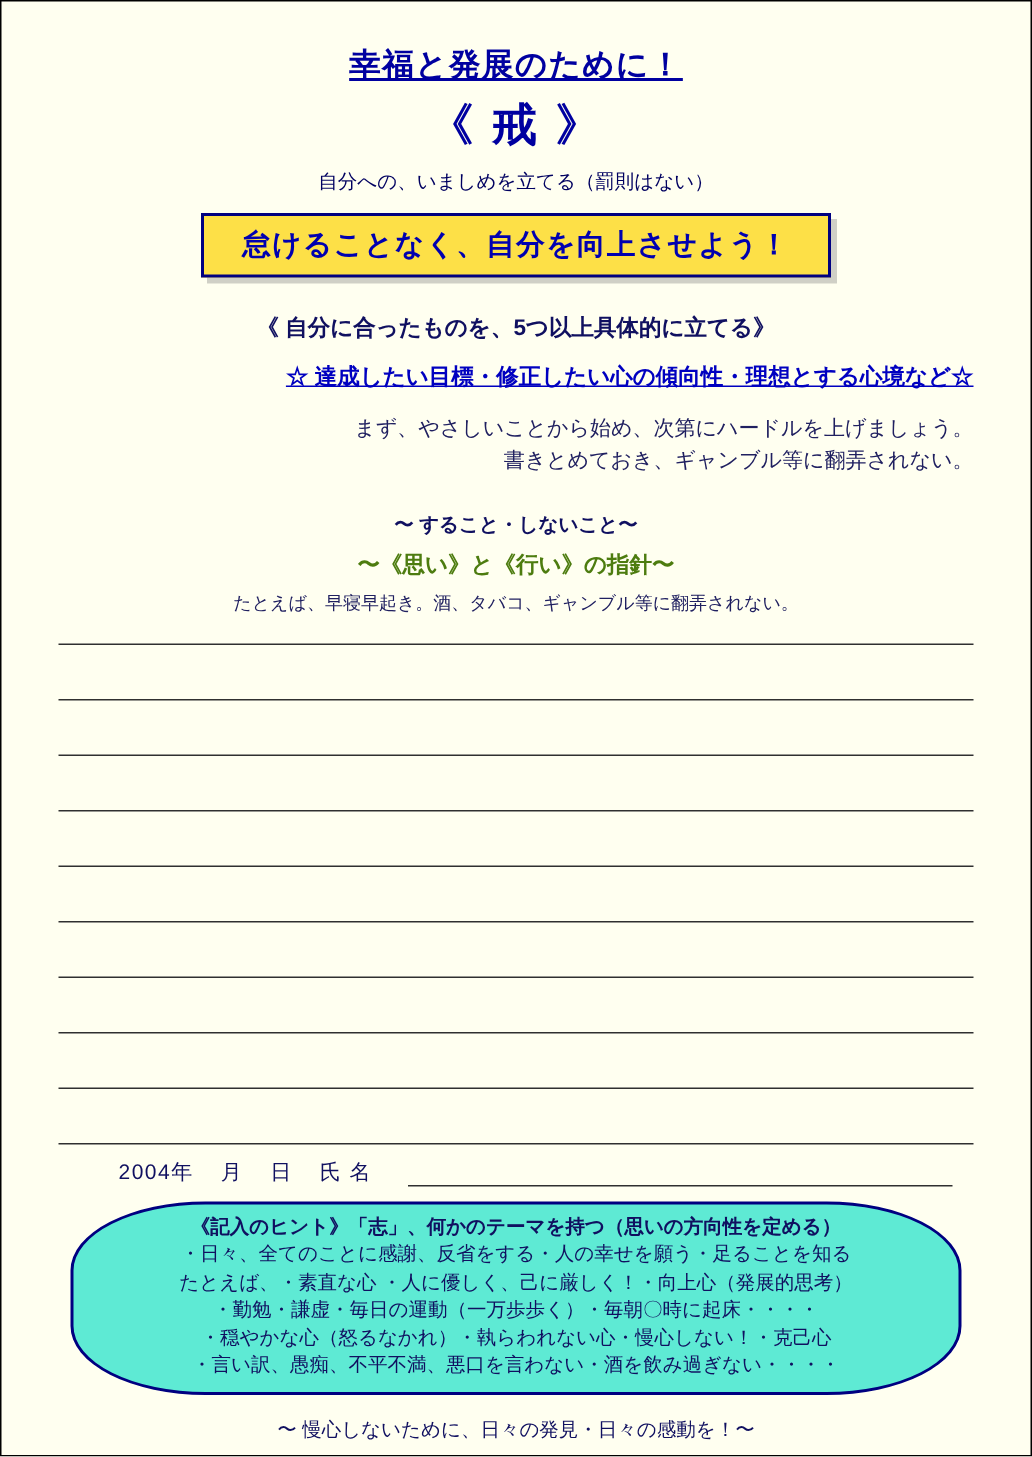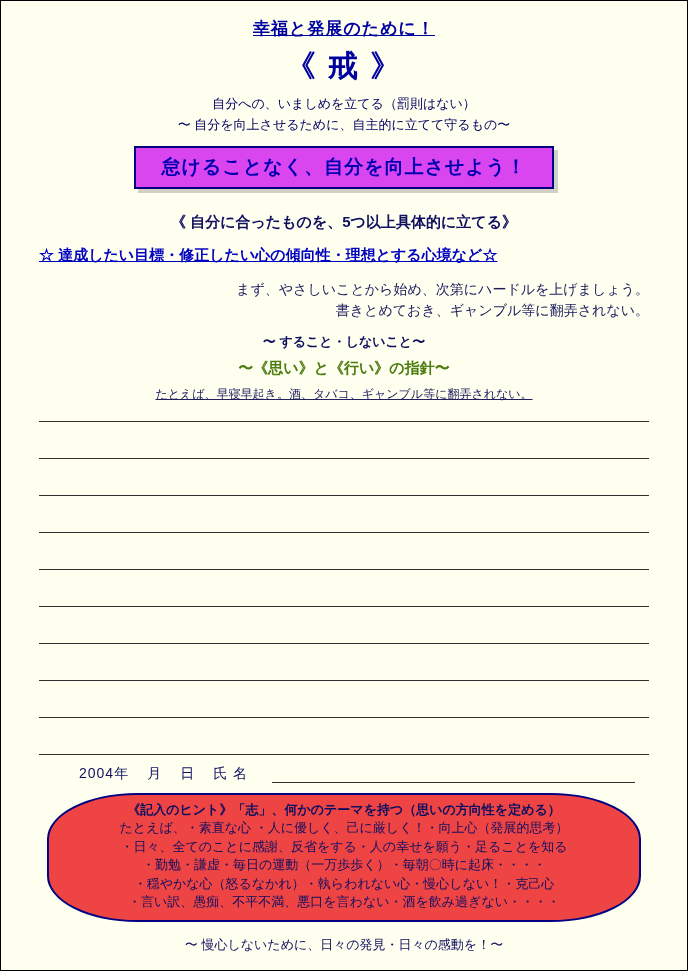--- a/index.html
+++ b/index.html
@@ -17,26 +17,26 @@
     box-sizing: border-box;
     width: 688px;
     height: 971px;
     background: #fffff0;
     border: 1px solid #000000;
     padding: 16px 38px 0 38px;
     color: #000080;
   }
   .title-main {
     text-align: center;
-    font-size: 17px;
+    font-size: 21px;
     font-weight: bold;
     color: #0000a0;
     text-decoration: underline;
     letter-spacing: 1px;
-    margin-top: 0;
+    margin-top: 12px;
     font-family: Liberation Mono, monospace;
   }
   .title-kai {
     text-align: center;
     font-size: 30px;
     font-weight: bold;
     color: #0000a0;
     margin-top: 6px;
     letter-spacing: 2px;
   }
@@ -52,78 +52,77 @@
     color: #000060;
     margin-top: 3px;
   }
   .banner-wrap {
     margin: 12px auto 0 auto;
     width: 420px;
   }
   .banner {
     box-sizing: border-box;
     border: 2px solid #000080;
-    background: #d946ef;
+    background: #fde047;
     text-align: center;
     font-size: 19px;
     font-weight: bold;
     color: #0000b0;
     padding: 6px 4px 7px 4px;
     box-shadow: 4px 4px 0 rgba(120,120,120,0.35);
     letter-spacing: 1px;
   }
   .line-bold-center {
     text-align: center;
     font-size: 15px;
     font-weight: bold;
     color: #101060;
     margin-top: 24px;
   }
   .line-star {
-    text-align: left;
+    text-align: right;
     font-size: 15px;
     font-weight: bold;
     color: #0000c0;
     text-decoration: underline;
     margin-top: 14px;
   }
   .para {
     text-align: right;
     font-size: 14px;
     color: #202060;
     margin-top: 14px;
     line-height: 1.5;
   }
   .mid-label {
     text-align: center;
     font-size: 13px;
     font-weight: bold;
     color: #101060;
-    margin-top: 12px;
+    margin-top: 24px;
   }
   .mid-label2 {
     text-align: center;
     font-size: 15px;
     font-weight: bold;
     color: #4d7c0f;
     margin-top: 8px;
   }
   .mid-underline {
     text-align: center;
     font-size: 14px;
     color: #0000c0;
     text-decoration: underline;
     margin-top: 12px;
   }
   .example {
     text-align: center;
     font-size: 12px;
     color: #202060;
     margin-top: 8px;
-    text-decoration: underline;
   }
   .rules {
     margin-top: 6px;
   }
   .rule {
     border-bottom: 1px solid #303030;
     height: 36px;
   }
   .rule.first {
     height: 12px;
@@ -146,21 +145,21 @@
     border-bottom: 1px solid #303030;
     height: 16px;
     margin-left: 6px;
     margin-right: 14px;
   }
   .hint-box {
     margin: 10px 8px 0 8px;
     border: 2px solid #000080;
     border-radius: 90px / 46px;
     padding: 6px 30px 8px 30px;
-    background: #ef4444;
+    background: #5eead4;
   }
   .hint-line {
     text-align: center;
     font-size: 13px;
     color: #101060;
     line-height: 1.42;
     white-space: nowrap;
   }
   .hint-line.first {
     font-weight: bold;
@@ -173,21 +172,20 @@
   }
 </style>
 </head>
 <body>
 
 <div class="page">
 
   <div class="title-main">幸福と発展のために！</div>
   <div class="title-kai">《 戒 》</div>
   <div class="subtitle-1">自分への、いましめを立てる（罰則はない）</div>
-  <div class="subtitle-2">〜 自分を向上させるために、自主的に立てて守るもの〜</div>
 
   <div class="banner-wrap">
     <div class="banner">怠けることなく、自分を向上させよう！</div>
   </div>
 
   <div class="line-bold-center">《 自分に合ったものを、5つ以上具体的に立てる》</div>
   <div class="line-star">☆ 達成したい目標・修正したい心の傾向性・理想とする心境など☆</div>
 
   <div class="para">
     <div>まず、やさしいことから始め、次第にハードルを上げましょう。</div>
@@ -214,22 +212,22 @@
   <div class="sign-row">
     <span class="seg">2004年</span>
     <span class="seg">月</span>
     <span class="seg">日</span>
     <span class="seg">氏 名</span>
     <span class="sign-line"></span>
   </div>
 
   <div class="hint-box">
     <div class="hint-line first">《記入のヒント》「志」、何かのテーマを持つ（思いの方向性を定める）</div>
+    <div class="hint-line">・日々、全てのことに感謝、反省をする・人の幸せを願う・足ることを知る</div>
     <div class="hint-line">たとえば、・素直な心 ・人に優しく、己に厳しく！・向上心（発展的思考）</div>
-    <div class="hint-line">・日々、全てのことに感謝、反省をする・人の幸せを願う・足ることを知る</div>
     <div class="hint-line">・勤勉・謙虚・毎日の運動（一万歩歩く）・毎朝〇時に起床・・・・</div>
     <div class="hint-line">・穏やかな心（怒るなかれ）・執らわれない心・慢心しない！・克己心</div>
     <div class="hint-line">・言い訳、愚痴、不平不満、悪口を言わない・酒を飲み過ぎない・・・・</div>
   </div>
 
   <div class="footer">〜 慢心しないために、日々の発見・日々の感動を！〜</div>
 
 </div>
 
 </body></html>

